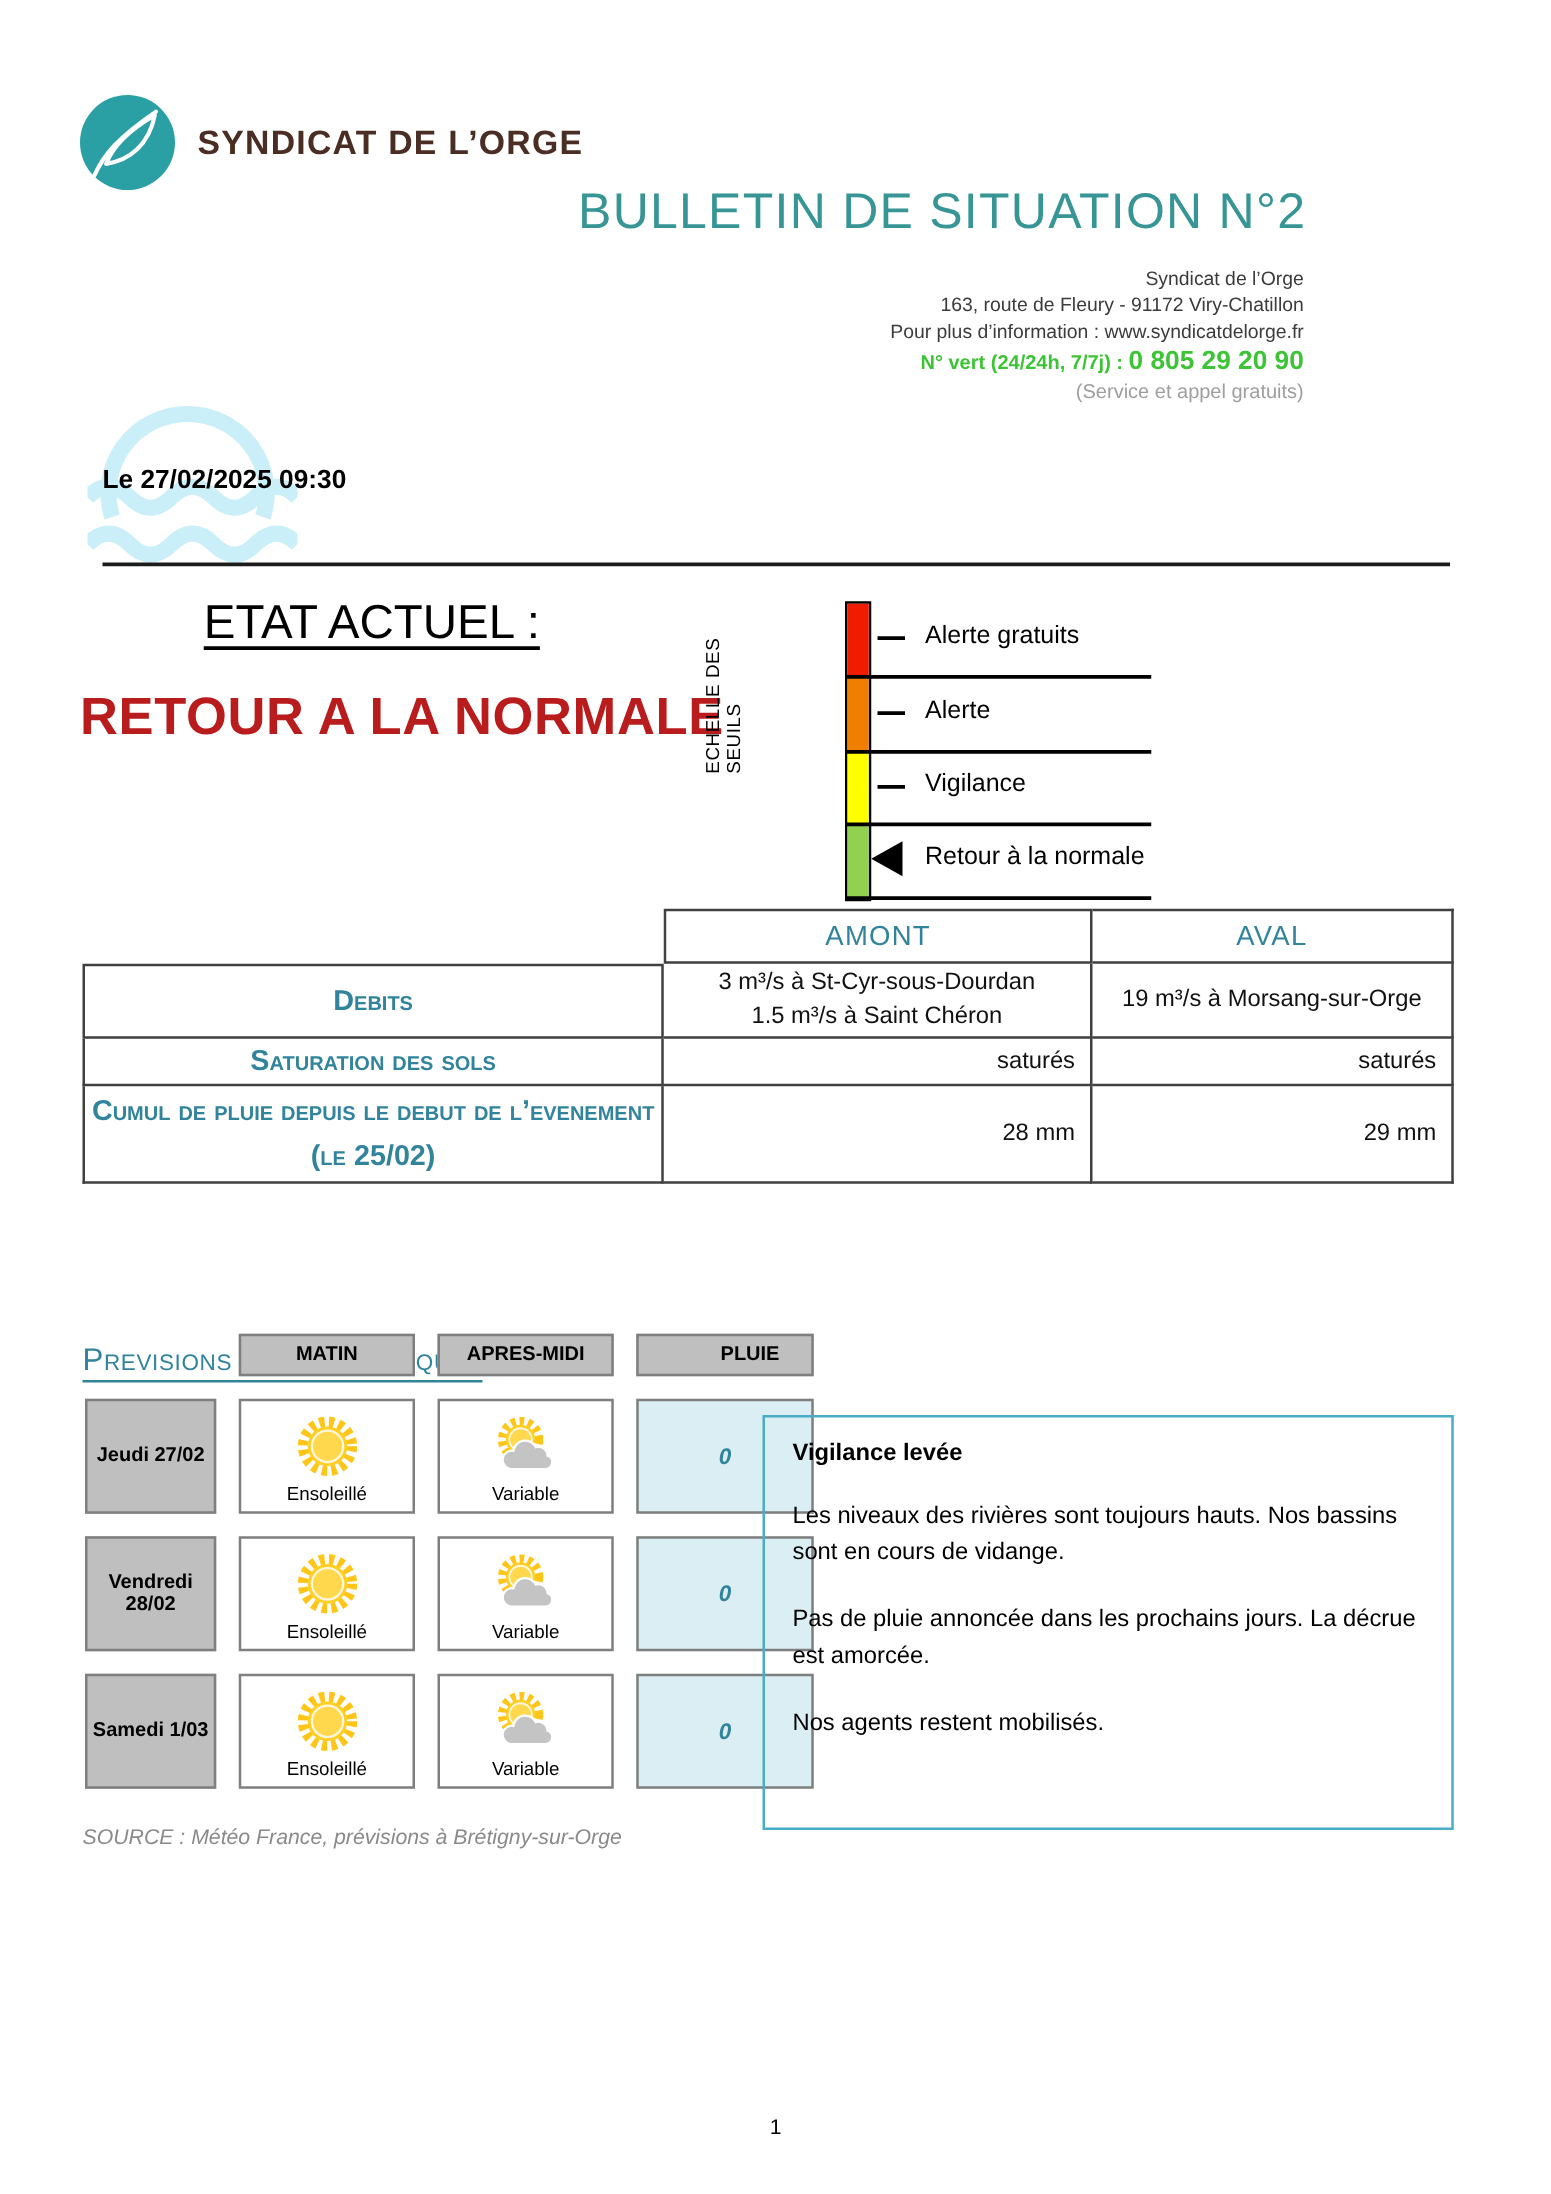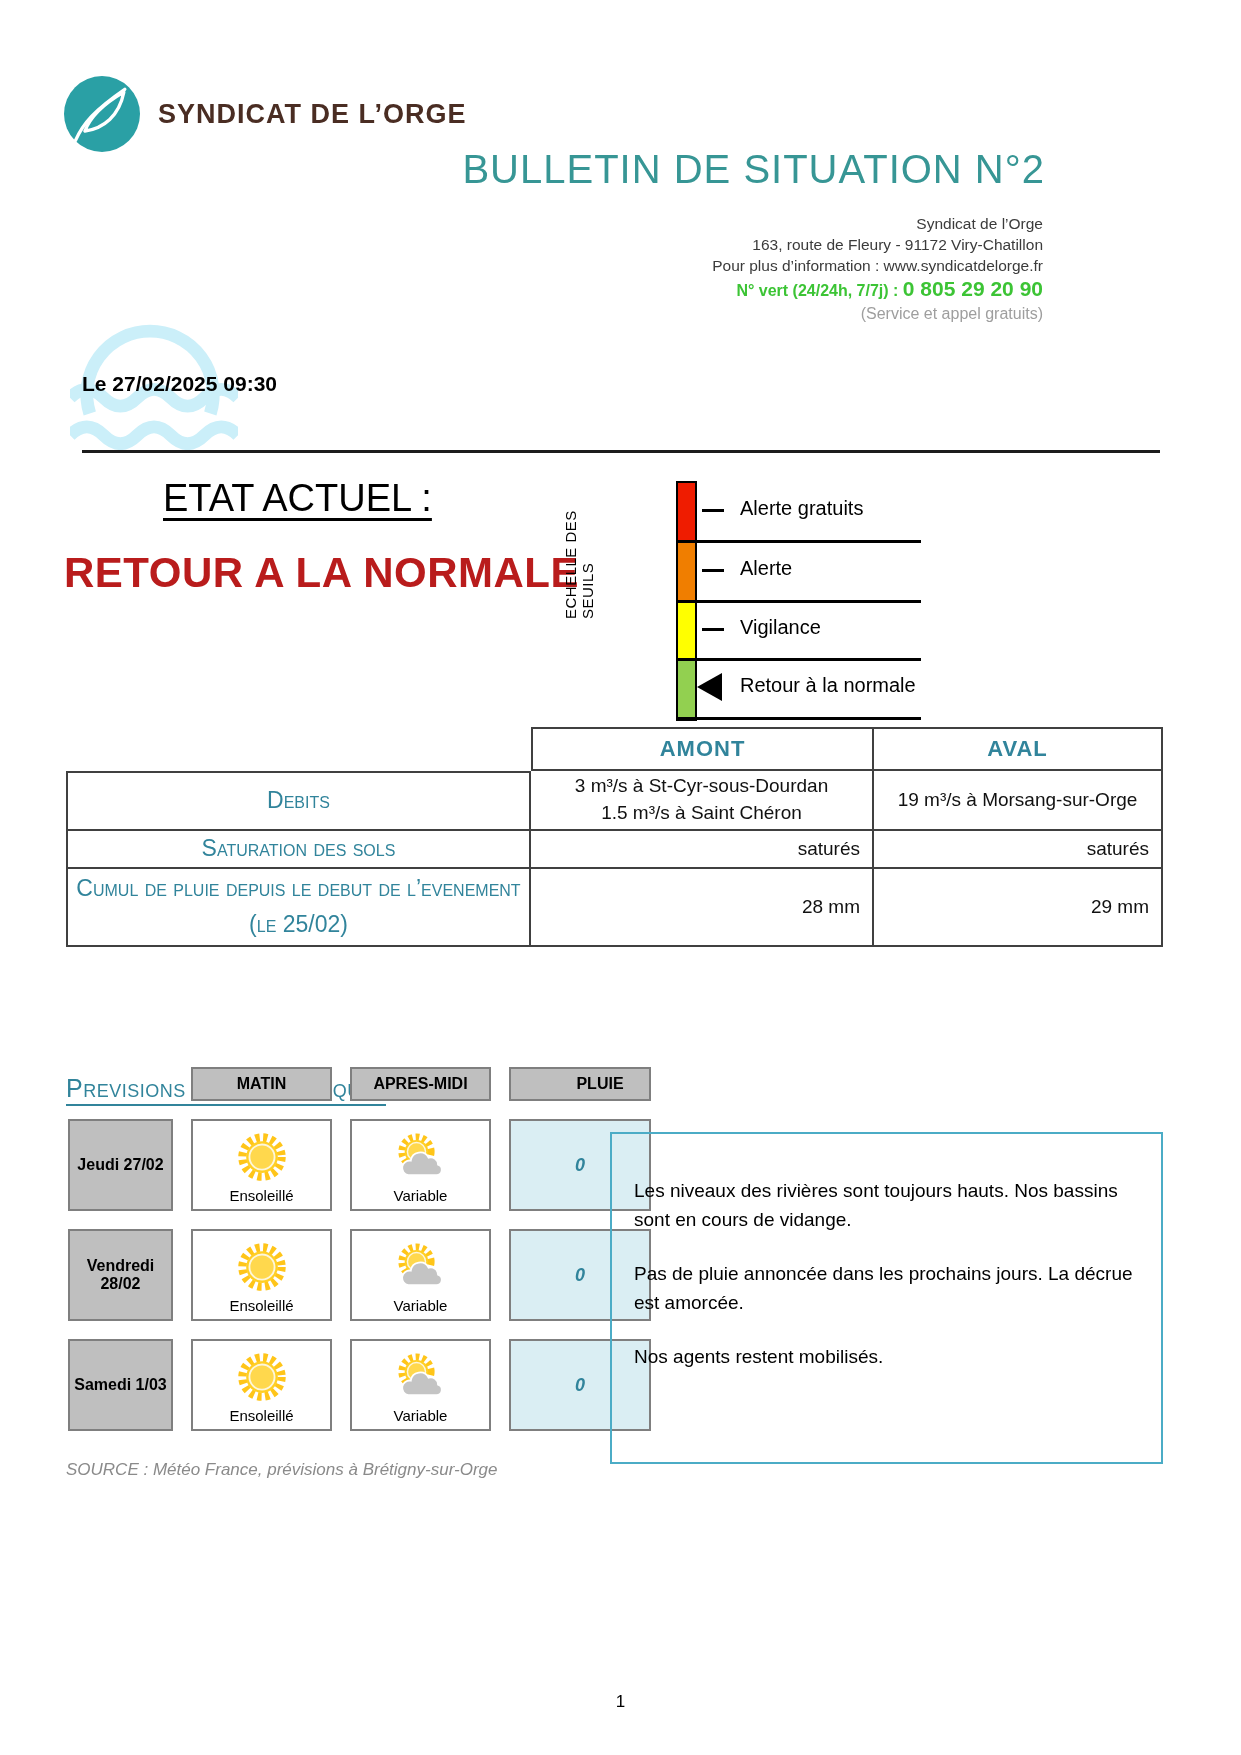--- a/index.html
+++ b/index.html
@@ -47,23 +47,23 @@
     border-top:14px solid transparent;border-bottom:14px solid transparent;border-right:25px solid #000;}
   .slabel{position:absolute;left:184px;font-size:20px;color:#000;white-space:nowrap;}
   .sl1{top:42px;} .sl2{top:102px;} .sl3{top:161px;} .sl4{top:219px;}
   
   .sit-table{position:absolute;left:66px;top:727px;display:grid;
     grid-template-columns:465px 343px 289px;grid-template-rows:44px 60px 38px 78px;}
   .sit-cell{box-sizing:border-box;}
   .bR{border-right:2px solid #404040;} .bB{border-bottom:2px solid #404040;}
   .bL{border-left:2px solid #404040;}  .bT{border-top:2px solid #404040;}
   .sit-head{display:flex;align-items:center;justify-content:center;
-    color:#31849B;font-size:22px;letter-spacing:1px;font-weight:bold;}
+    color:#31849B;font-size:22px;letter-spacing:1px;}
   .sit-label{display:flex;align-items:center;justify-content:center;text-align:center;
-    color:#31849B;font-size:23px;font-variant:small-caps;line-height:1.55;padding:0 3px;}
+    color:#31849B;font-size:23px;font-variant:small-caps;line-height:1.55;padding:0 3px;font-weight:bold;}
   .sit-val{display:flex;align-items:center;justify-content:flex-end;padding-right:12px;font-size:19px;color:#111;}
   .sit-val-center{display:flex;flex-direction:column;align-items:center;justify-content:center;
     font-size:19px;color:#111;line-height:1.4;text-align:center;}
   
   .fc-heading{position:absolute;left:66px;top:1074px;font-size:25px;color:#31849B;
     font-variant:small-caps;border-bottom:2px solid #31849B;padding-bottom:1px;letter-spacing:0.5px;}
   .wx-table{position:absolute;left:68px;top:1067px;display:grid;gap:18px;
     grid-template-columns:105px 141px 141px 142px;grid-template-rows:34px 92px 92px 92px;}
   .wx-cell{box-sizing:border-box;border:2px solid #7f7f7f;}
   .wx-hidden{visibility:hidden;}
@@ -230,20 +230,21 @@
         <path d="M18 48 h31 a6 6 0 0 0 1.8 -11.7 a8 8 0 0 0 -10.3 -7.6 a10.5 10.5 0 0 0 -19.8 3.2 A7.8 7.8 0 0 0 18 48 z" fill="#C4C4C4" stroke="#ffffff" stroke-width="2"></path>
       </svg>
       <span class="wx-cap">Variable</span>
     </div>
     <div class="wx-cell wx-blue">0</div>
   </div>
 
   <div class="fc-source">SOURCE : Météo France, prévisions à Brétigny-sur-Orge</div>
 
   <div class="notice">
+    <div class="notice-title">Vigilance levée</div>
     <p>Les niveaux des rivières sont toujours hauts. Nos bassins sont en cours de vidange.</p>
     <p>Pas de pluie annoncée dans les prochains jours. La décrue est amorcée.</p>
     <p>Nos agents restent mobilisés.</p>
   </div>
 
   <div class="page-num">1</div>
 
 </div>
 
 </body></html>

